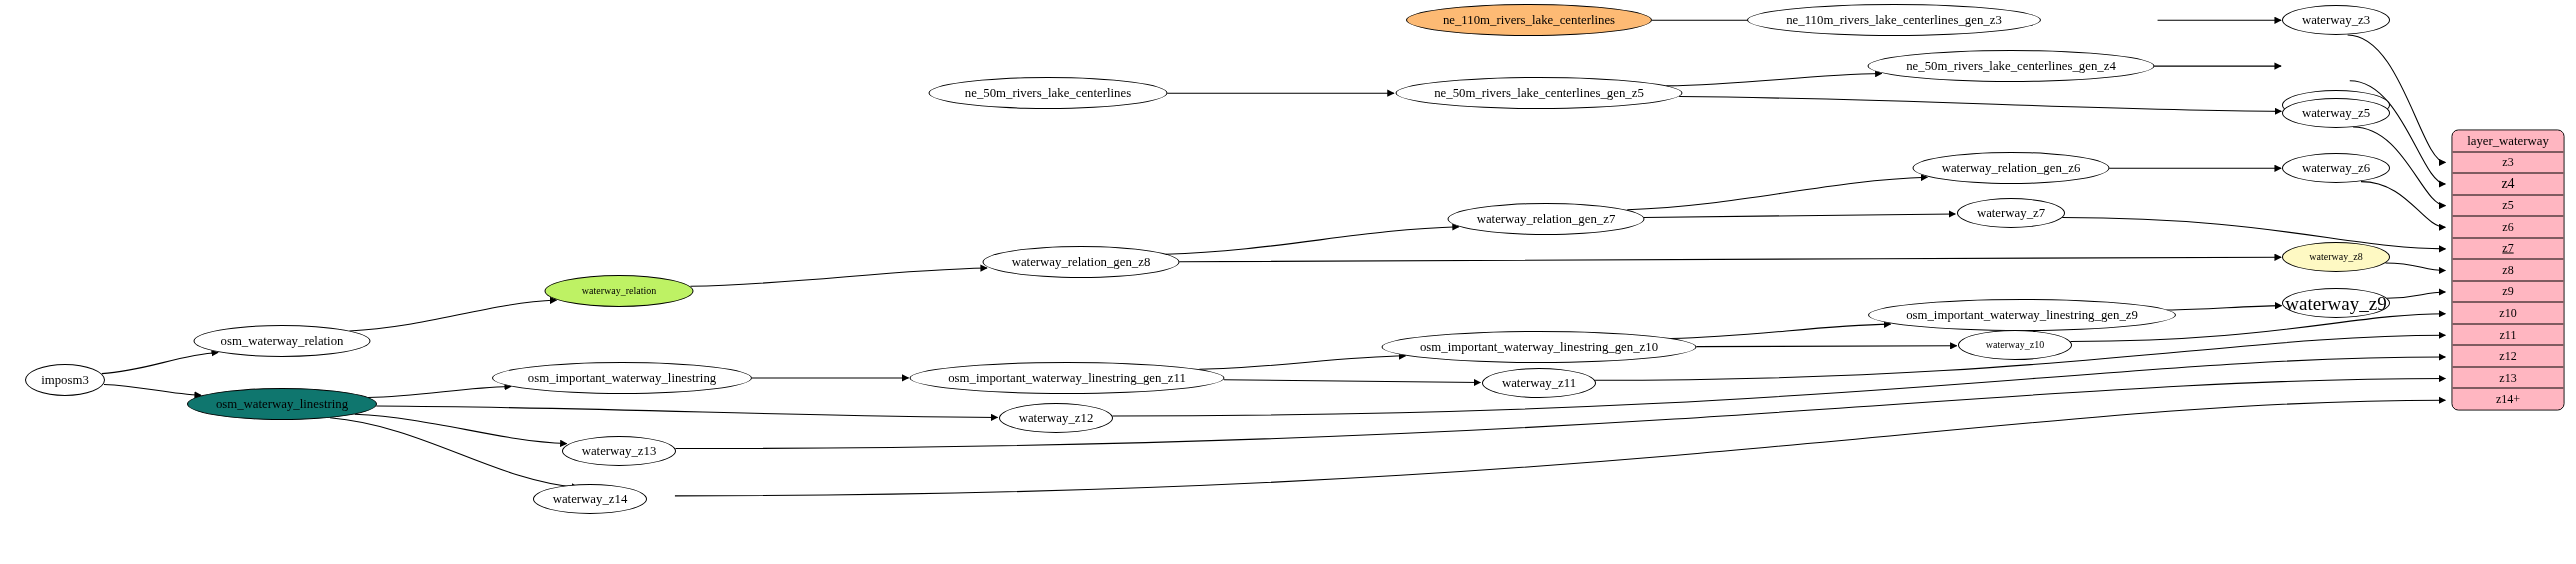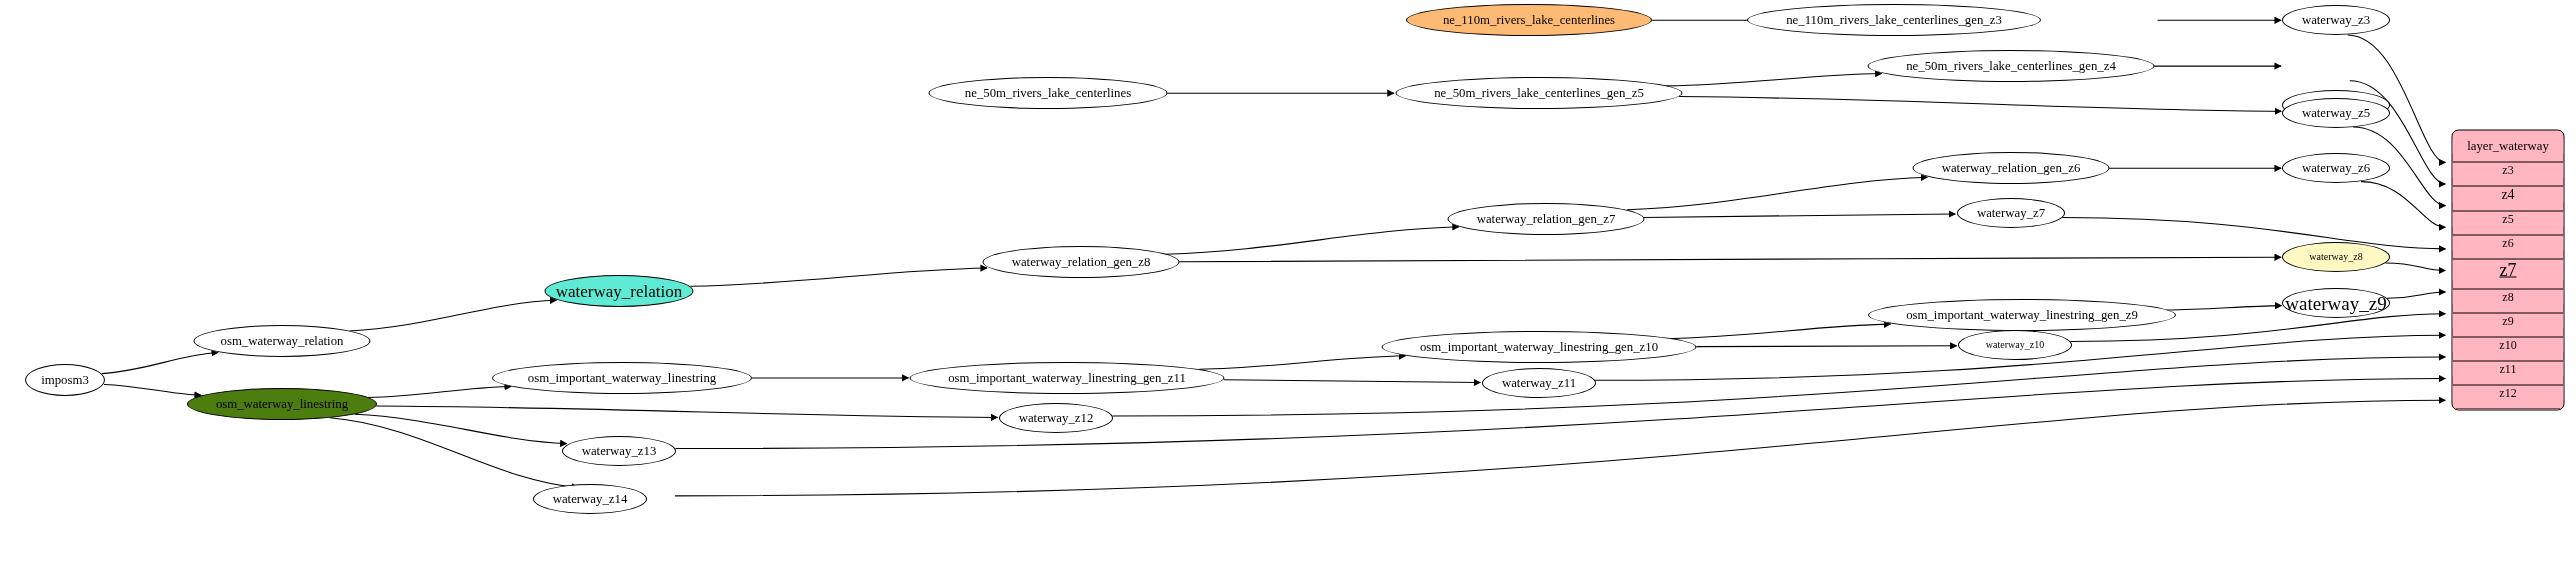--- a/index.html
+++ b/index.html
@@ -57,21 +57,20 @@
   #layer-table .trow {
     box-sizing: border-box;
     flex: 1 1 0;
     display: flex;
     align-items: center;
     justify-content: center;
     border-top: 1.1px solid #000000;
     color: #000000;
     white-space: nowrap;
     background: #ffb6c1;
-    margin-top: 8px;
   }
   #layer-table .trow.header {
     border-top: none;
   }
 </style>
 </head>
 <body>
 
 <div id="canvas">
 
@@ -122,24 +121,24 @@
       </g>
   </svg>
 
   <div id="nodes-layer">
       <div class="node" style="left: 65px; top: 380px; width: 80px; height: 32px; font-size: 12.8px; background: rgb(255, 255, 255); border-color: rgb(0, 0, 0);">
         <span>imposm3</span>
       </div>
       <div class="node" style="left: 282px; top: 341px; width: 177px; height: 32px; font-size: 12.8px; background: rgb(255, 255, 255); border-color: rgb(0, 0, 0);">
         <span>osm_waterway_relation</span>
       </div>
-      <div class="node" style="left: 282px; top: 404px; width: 190px; height: 32px; font-size: 12.8px; background: #4d7c0f; border-color: rgb(0, 0, 0);">
+      <div class="node" style="left: 282px; top: 404px; width: 190px; height: 32px; font-size: 12.8px; background: #0f766e; border-color: rgb(0, 0, 0);">
         <span>osm_waterway_linestring</span>
       </div>
-      <div class="node" style="left: 619px; top: 291px; width: 149px; height: 32px; font-size: 17px; background: #5eead4; border-color: rgb(0, 0, 0);">
+      <div class="node" style="left: 619px; top: 291px; width: 149px; height: 32px; font-size: 10px; background: #bef264; border-color: rgb(0, 0, 0);">
         <span>waterway_relation</span>
       </div>
       <div class="node" style="left: 1081px; top: 262px; width: 197px; height: 32px; font-size: 12.8px; background: rgb(255, 255, 255); border-color: rgb(0, 0, 0);">
         <span>waterway_relation_gen_z8</span>
       </div>
       <div class="node" style="left: 1546px; top: 219px; width: 197px; height: 32px; font-size: 12.8px; background: rgb(255, 255, 255); border-color: rgb(0, 0, 0);">
         <span>waterway_relation_gen_z7</span>
       </div>
       <div class="node" style="left: 2011px; top: 168px; width: 197px; height: 32px; font-size: 12.8px; background: rgb(255, 255, 255); border-color: rgb(0, 0, 0);">
         <span>waterway_relation_gen_z6</span>
@@ -208,21 +207,21 @@
         <span>waterway_z14</span>
       </div>
     </div>
 
   <div id="layer-table" style="left: 2508px; top: 270px; width: 113px; height: 281px; background: rgb(255, 182, 193); border-color: rgb(0, 0, 0);">
     <div class="trow header" style="font-size: 12.8px;">layer_waterway</div>
   <div class="trow" style="font-size: 12px;">z3</div>
       <div class="trow" style="font-size: 14px;">z4</div>
       <div class="trow" style="font-size: 12px;">z5</div>
       <div class="trow" style="font-size: 12px;">z6</div>
-      <div class="trow" style="font-size: 18px; text-decoration: underline;">z7</div>
+      <div class="trow" style="font-size: 12px; text-decoration: underline;">z7</div>
       <div class="trow" style="font-size: 12px;">z8</div>
       <div class="trow" style="font-size: 12px;">z9</div>
       <div class="trow" style="font-size: 12px;">z10</div>
       <div class="trow" style="font-size: 12px;">z11</div>
       <div class="trow" style="font-size: 12px;">z12</div>
       <div class="trow" style="font-size: 12px;">z13</div>
       <div class="trow" style="font-size: 12px;">z14+</div>
     </div>
 
 </div>

